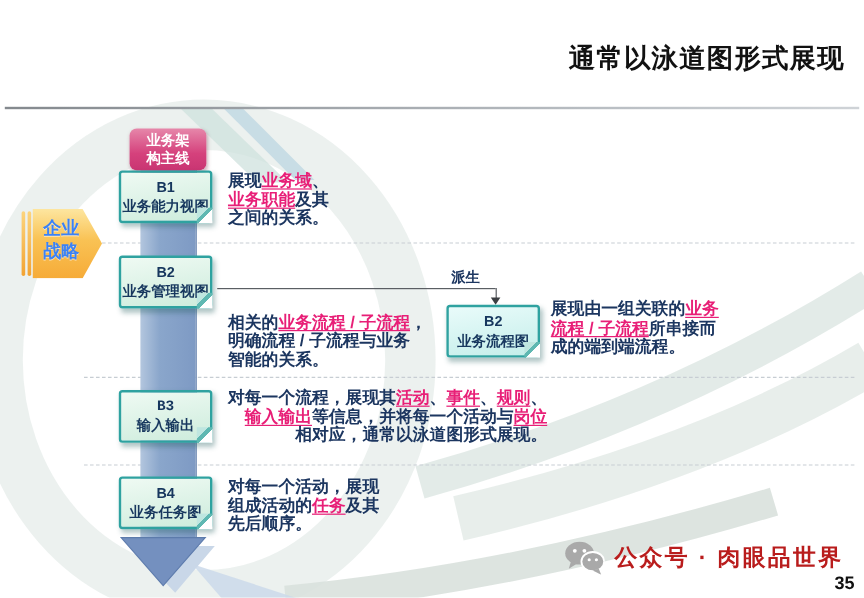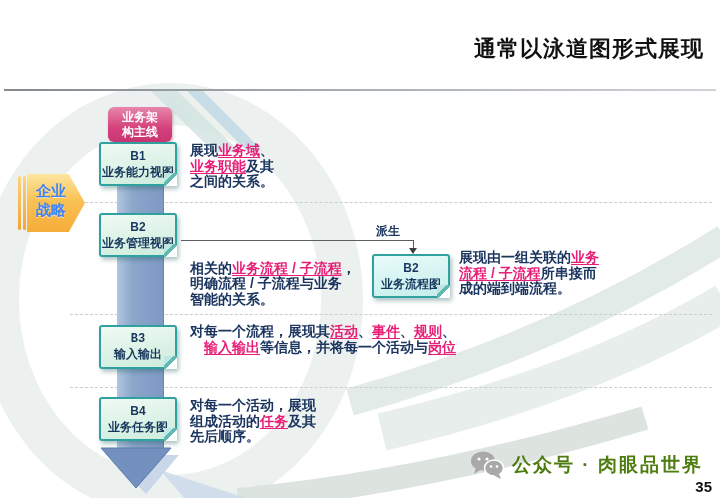--- a/index.html
+++ b/index.html
@@ -77,21 +77,21 @@
   .conn-v{position:absolute;left:413px;top:240px;width:1px;height:9px;background:#5a5e63;}
   .conn-arrow{
     position:absolute;left:409px;top:248px;width:0;height:0;
     border-left:4px solid transparent;border-right:4px solid transparent;
     border-top:6px solid #3c3f43;
   }
   .derive-label{position:absolute;left:376px;top:223px;font-size:12px;font-weight:700;color:#1c3660;}
   
   .watermark{
     position:absolute;left:470px;top:451px;display:flex;align-items:center;
-    color:#4d7c0f;font-size:19px;font-weight:700;letter-spacing:2px;text-align:right;
+    color:#b91c1c;font-size:19px;font-weight:700;letter-spacing:2px;text-align:right;
   }
   .watermark svg{margin-right:8px;}
   .page-num{position:absolute;right:8px;bottom:3px;font-size:15px;font-weight:900;color:#111;margin-left:20px;}
 </style>
 </head>
 <body>
 
 <svg class="abs" style="left:0;top:0;" width="720" height="498" viewBox="0 0 720 498">
   <ellipse cx="170" cy="300" rx="172" ry="196" fill="none" stroke="#dce6e2" stroke-width="42" opacity="0.55"></ellipse>
   <polygon points="150,90 176,90 240,152 214,152" fill="#cfe2de" opacity="0.75"></polygon>
@@ -143,21 +143,21 @@
 <div class="note cyan" style="left:372px;top:254px;">
   <div>B2</div>
   <div>业务流程图</div>
 </div>
 <div class="desc" style="left:459px;top:250px;"><span>展现由一组关联的</span><span class="hl">业务</span><br><span class="hl">流程 / 子流程</span><span>所串接而</span><br><span>成的端到端流程。</span></div>
 
 <div class="note" style="left:99px;top:325px;font-family:Liberation Mono, monospace;">
   <div>B3</div>
   <div>输入输出</div>
 </div>
-<div class="desc" style="left:190px;top:324px;text-align:right;"><span>对每一个流程，展现其</span><span class="hl">活动</span><span>、</span><span class="hl">事件</span><span>、</span><span class="hl">规则</span><span>、</span><br><span></span><span class="hl">输入输出</span><span>等信息，并将每一个活动与</span><span class="hl">岗位</span><span></span><br></div>
+<div class="desc" style="left:190px;top:324px;text-align:right;"><span>对每一个流程，展现其</span><span class="hl">活动</span><span>、</span><span class="hl">事件</span><span>、</span><span class="hl">规则</span><span>、</span><br><span></span><span class="hl">输入输出</span><span>等信息，并将每一个活动与</span><span class="hl">岗位</span><span></span><br><span>相对应，通常以泳道图形式展现。</span></div>
 
 <div class="note" style="left:99px;top:397px;">
   <div>B4</div>
   <div>业务任务图</div>
 </div>
 <div class="desc" style="left:190px;top:398px;"><span>对每一个活动，展现</span><br><span>组成活动的</span><span class="hl">任务</span><span>及其</span><br><span>先后顺序。</span></div>
 
 <div class="watermark">
   <svg width="34" height="28" viewBox="0 0 34 28">
     <ellipse cx="13" cy="10" rx="12" ry="9.5" fill="#a9a9a9"></ellipse>

